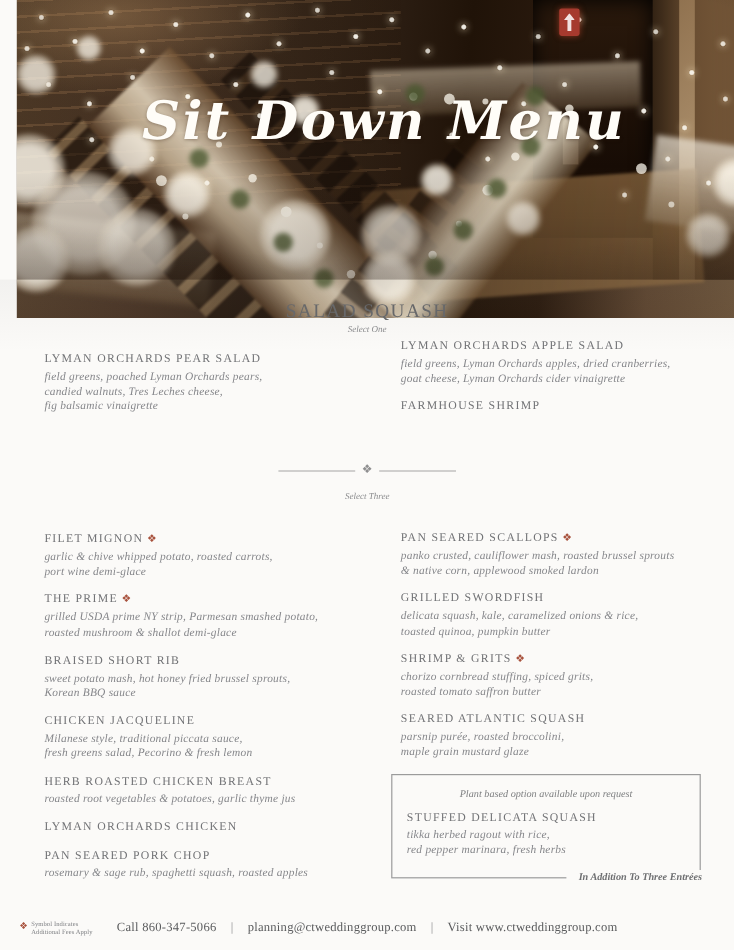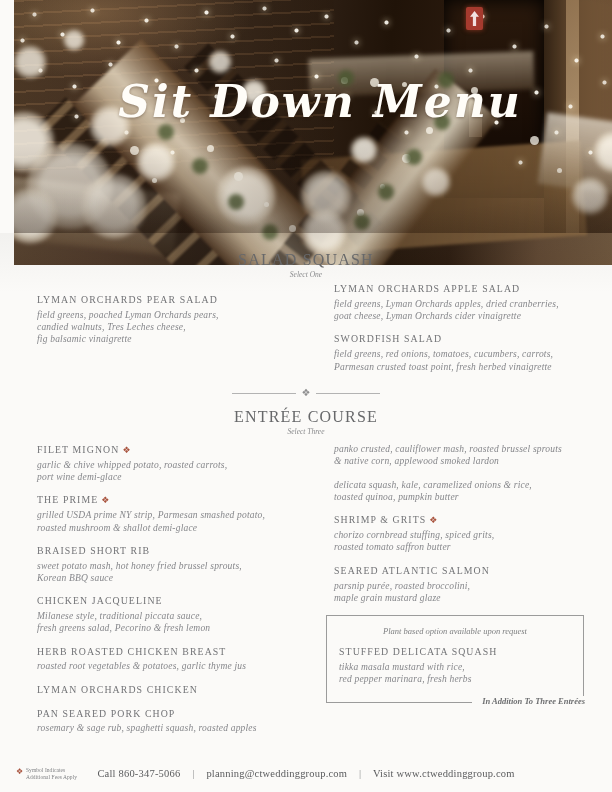--- a/index.html
+++ b/index.html
@@ -229,31 +229,29 @@
         <div class="mi-name">LYMAN ORCHARDS PEAR SALAD</div>
         <div class="mi-desc">field greens, poached Lyman Orchards pears,<br>candied walnuts, Tres Leches cheese,<br>fig balsamic vinaigrette</div>
       </div>
     </div>
   <div class="menu-col" id="salad-right">
       <div class="mi">
         <div class="mi-name">LYMAN ORCHARDS APPLE SALAD</div>
         <div class="mi-desc">field greens, Lyman Orchards apples, dried cranberries,<br>goat cheese, Lyman Orchards cider vinaigrette</div>
       </div>
       <div class="mi">
-        <div class="mi-name">SWORDFISH SALAD</div>
-        <div class="mi-desc">field greens, red onions, tomatoes, cucumbers, carrots,<br>Parmesan crusted toast point, fresh herbed vinaigrette</div>
+        <div class="mi-name">FARMHOUSE SHRIMP</div>
       </div>
     </div>
 
   <div class="divider">
     <span class="dline"></span><span class="ddiamond">❖</span><span class="dline"></span>
   </div>
 
   <div class="sec-head" id="entree-head">
-    <div class="sec-title">ENTRÉE COURSE</div>
     <div class="sec-sub">Select Three</div>
   </div>
   <div class="menu-col" id="entree-left">
       <div class="mi">
         <div class="mi-name">FILET MIGNON<span class="fee">❖</span></div>
         <div class="mi-desc">garlic &amp; chive whipped potato, roasted carrots,<br>port wine demi-glace</div>
       </div>
       <div class="mi">
         <div class="mi-name">THE PRIME<span class="fee">❖</span></div>
         <div class="mi-desc">grilled USDA prime NY strip, Parmesan smashed potato,<br>roasted mushroom &amp; shallot demi-glace</div>
@@ -274,40 +272,42 @@
         <div class="mi-name">LYMAN ORCHARDS CHICKEN</div>
       </div>
       <div class="mi">
         <div class="mi-name">PAN SEARED PORK CHOP</div>
         <div class="mi-desc">rosemary &amp; sage rub, spaghetti squash, roasted apples</div>
       </div>
     </div>
   <div class="menu-col" id="entree-right">
     <div id="entree-right-items">
         <div class="mi">
+          <div class="mi-name">PAN SEARED SCALLOPS<span class="fee">❖</span></div>
           <div class="mi-desc">panko crusted, cauliflower mash, roasted brussel sprouts<br>&amp; native corn, applewood smoked lardon</div>
         </div>
         <div class="mi">
+          <div class="mi-name">GRILLED SWORDFISH</div>
           <div class="mi-desc">delicata squash, kale, caramelized onions &amp; rice,<br>toasted quinoa, pumpkin butter</div>
         </div>
         <div class="mi">
           <div class="mi-name">SHRIMP &amp; GRITS<span class="fee">❖</span></div>
           <div class="mi-desc">chorizo cornbread stuffing, spiced grits,<br>roasted tomato saffron butter</div>
         </div>
         <div class="mi">
-          <div class="mi-name">SEARED ATLANTIC SALMON</div>
+          <div class="mi-name">SEARED ATLANTIC SQUASH</div>
           <div class="mi-desc">parsnip purée, roasted broccolini,<br>maple grain mustard glaze</div>
         </div>
       </div>
     <div class="plant-box">
       <div class="plant-note">Plant based option available upon request</div>
       <div class="mi">
         <div class="mi-name">STUFFED DELICATA SQUASH</div>
         <div class="mi-desc">
-          <span>tikka masala mustard with rice,</span><br>
+          <span>tikka herbed ragout with rice,</span><br>
           <span>red pepper marinara, fresh herbs</span>
         </div>
       </div>
       <div class="plant-footnote">In Addition To Three Entrées</div>
     </div>
   </div>
 
   <div class="fee-badge">
     <span class="fee">❖</span>
     <span class="fee-note">

